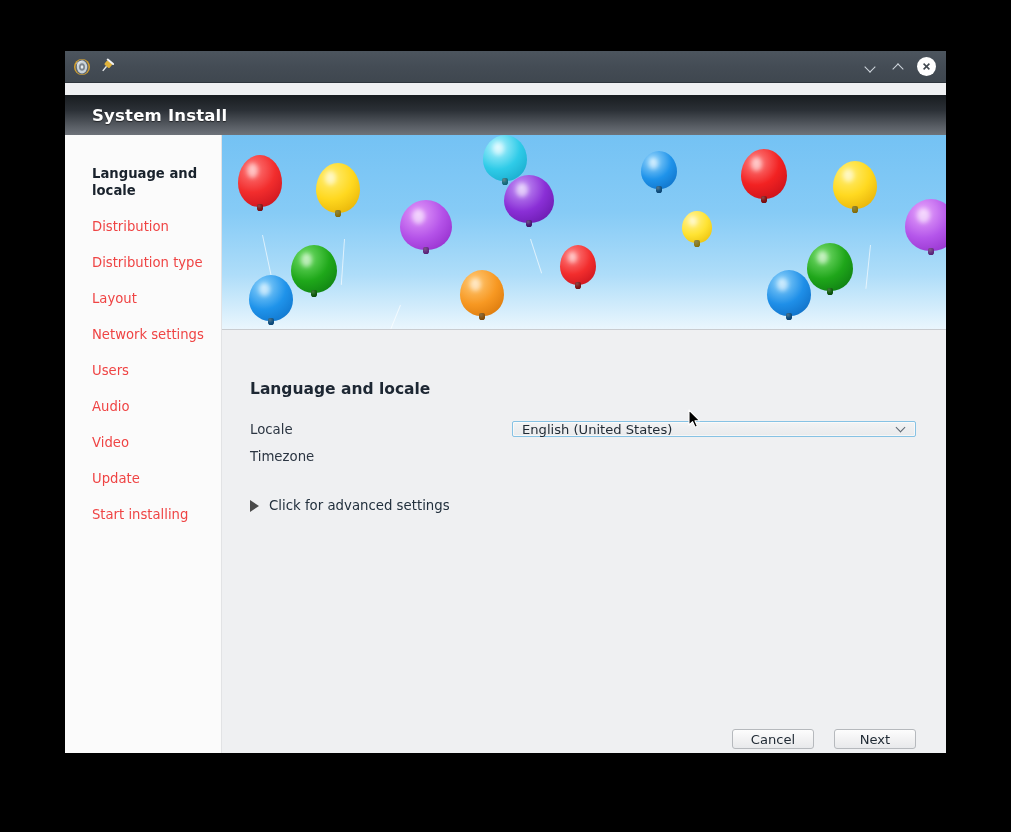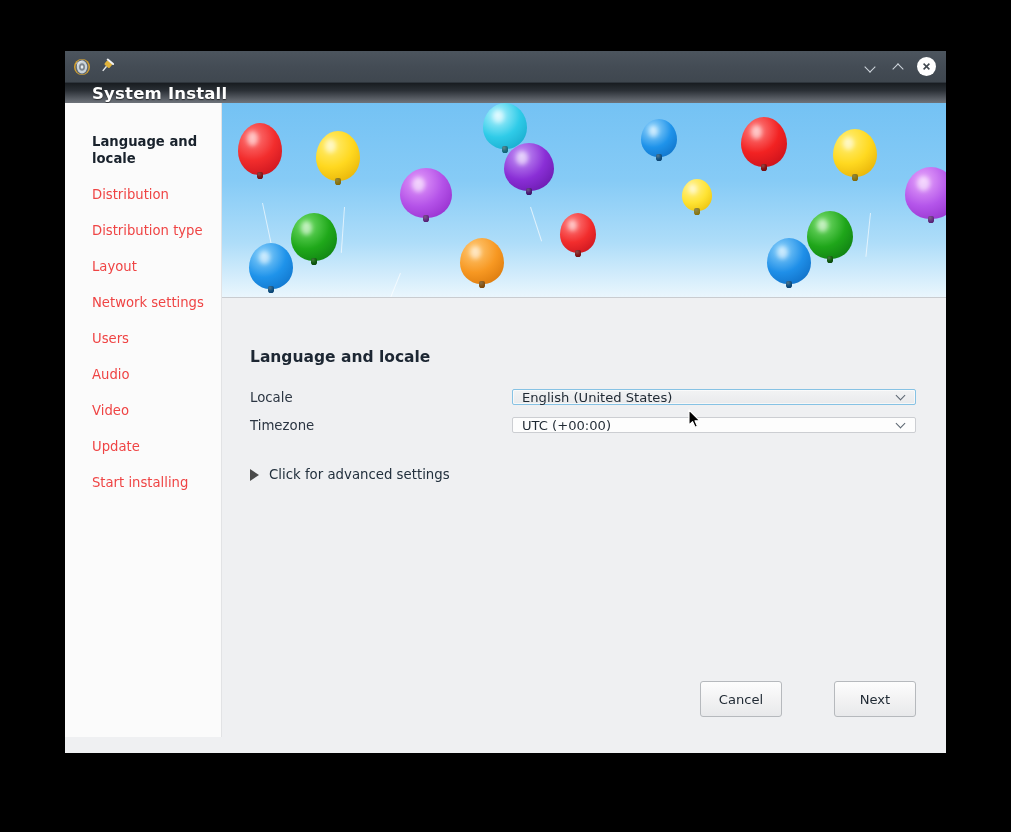--- a/index.html
+++ b/index.html
@@ -90,26 +90,27 @@
   #close-button {
     width: 19px; height: 19px;
     border-radius: 50%;
     background: #ffffff;
     display: flex; align-items: center; justify-content: center;
   }
   #close-button svg { display:block; }
 
   
   #headerband {
-    height: 20px;
+    height: 40px;
     width: 100%;
     background: linear-gradient(to bottom, #181c20 0%, #2b3036 38%, #5c6168 82%, #6e737a 100%);
     display: flex;
     align-items: center;
     padding-left: 27px;
+    margin-top: 12px;
   }
   #header-title {
     color: #ffffff;
     font-size: 16.5px;
     font-weight: bold;
     letter-spacing: 0.2px;
     text-shadow: 0 1px 1px rgba(0,0,0,.55);
   }
 
   
@@ -269,32 +270,31 @@
   #footer {
     margin-top: auto;
     padding-bottom: 20px;
     display: flex;
     justify-content: flex-end;
     gap: 20px;
     padding-right: 0px;
   }
   .btn {
     width: 82px;
-    height: 36px;
+    height: 20px;
     border-radius: 3px;
     border: 1px solid #b6b9bd;
     background: linear-gradient(to bottom, #fdfdfd 0%, #f2f2f3 52%, #e8e9eb 100%);
     color: #1f2933;
     font-size: 13.1px;
     font-family: "DejaVu Sans", "Liberation Sans", sans-serif;
     display: flex;
     align-items: center;
     justify-content: center;
     cursor: default;
-    margin-left: 32px;
   }
 
   
   #cursor {
     position: absolute;
     left: 688px;
     top: 409px;
     width: 13px;
     height: 20px;
     z-index: 50;
@@ -430,24 +430,20 @@
         <div class="form-row">
           <div class="form-label">Locale</div>
           <div class="sel hover">
             <span>English (United States)</span>
             <span class="arrow"></span>
           </div>
         </div>
 
         <div class="form-row" style="margin-bottom:0;">
           <div class="form-label">Timezone</div>
-          <div class="sel">
-            <span>UTC (+00:00)</span>
-            <span class="arrow"></span>
-          </div>
         </div>
 
         <div id="advanced-toggle">
           <span id="advanced-triangle"></span>
           <span id="advanced-label">Click for advanced settings</span>
         </div>
 
         <div id="footer">
           <div class="btn">Cancel</div>
           <div class="btn">Next</div>

